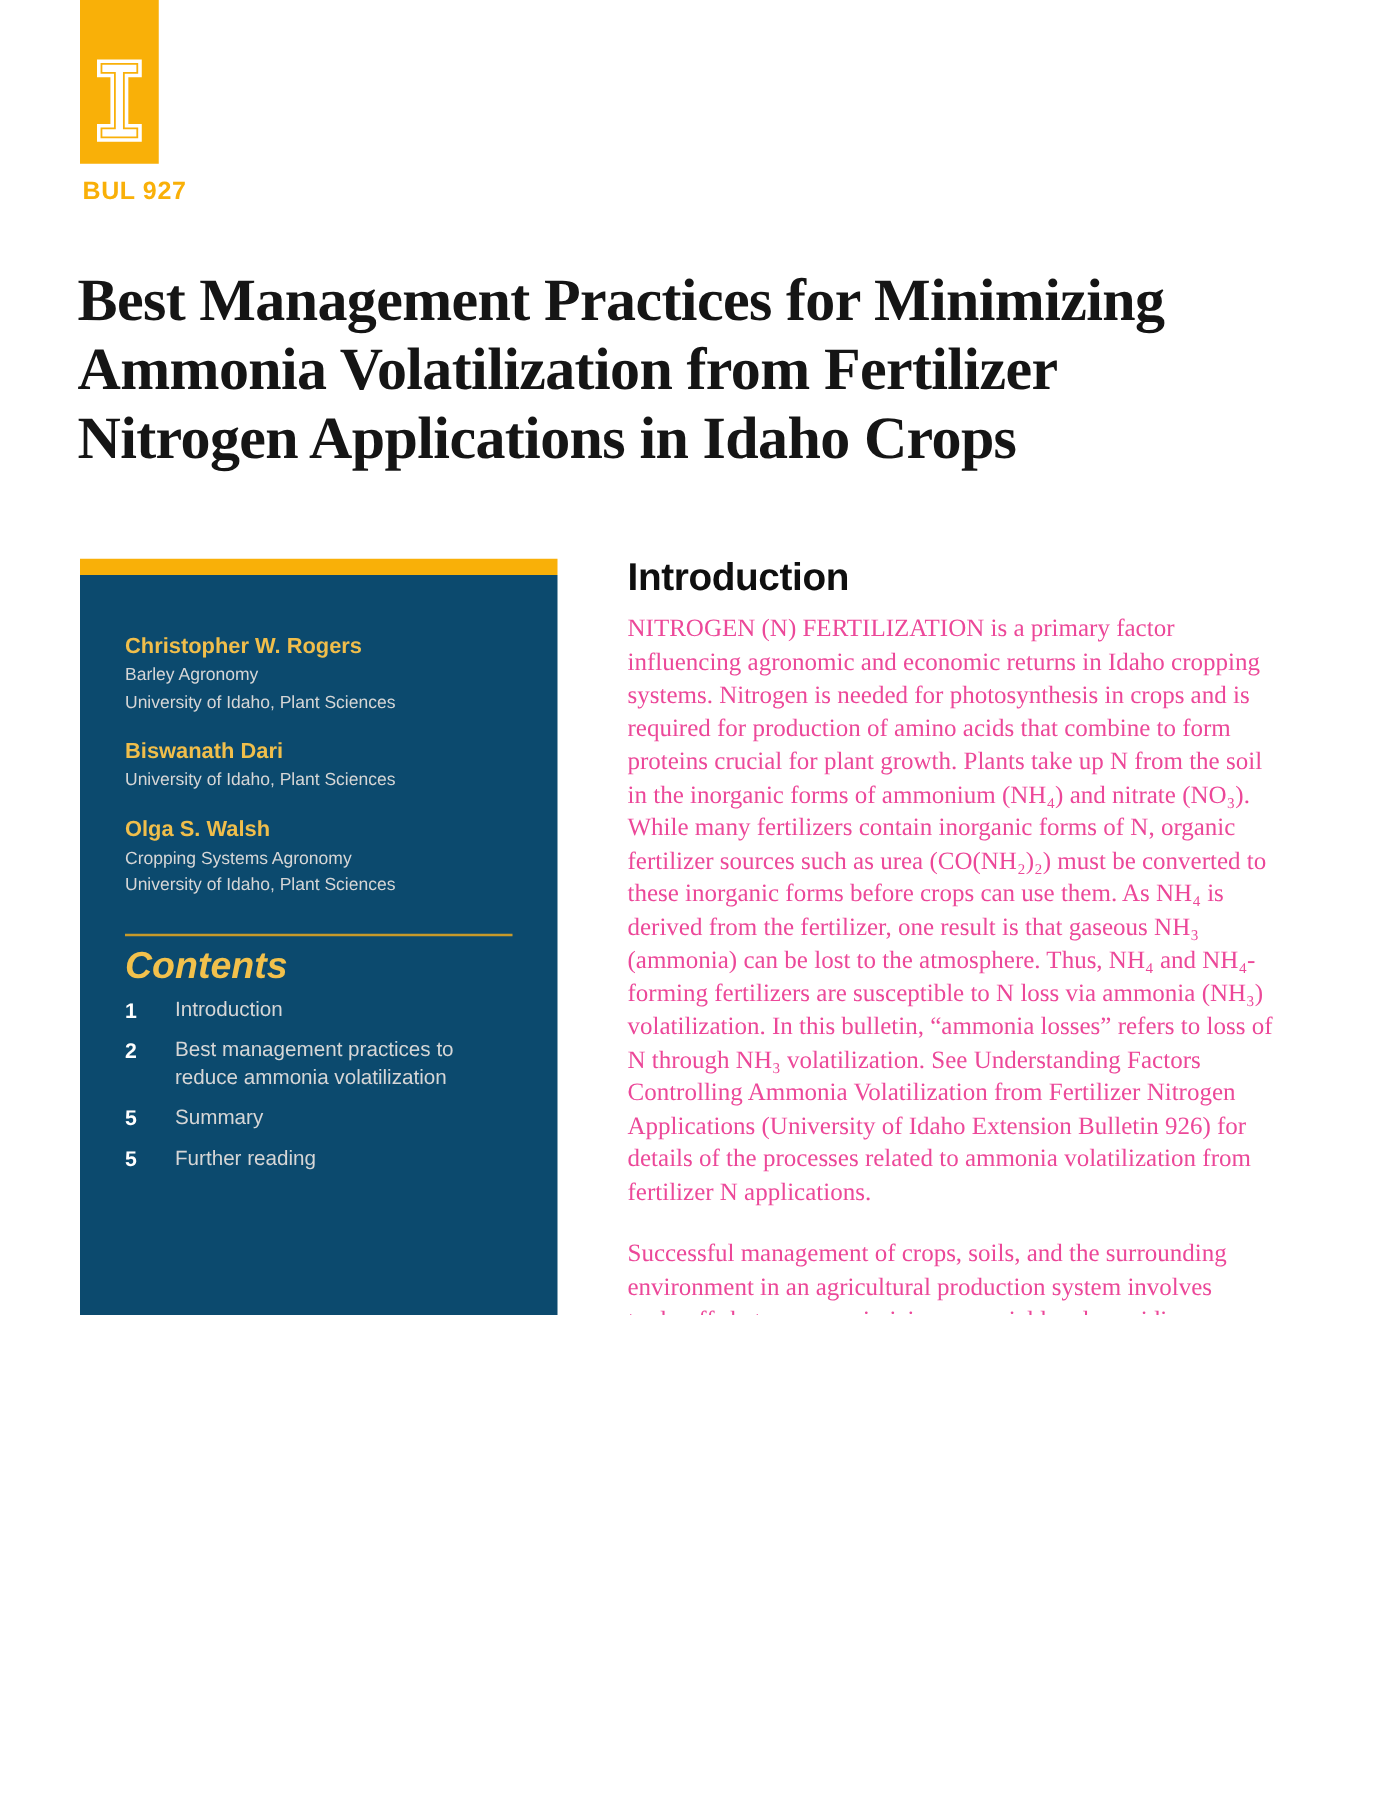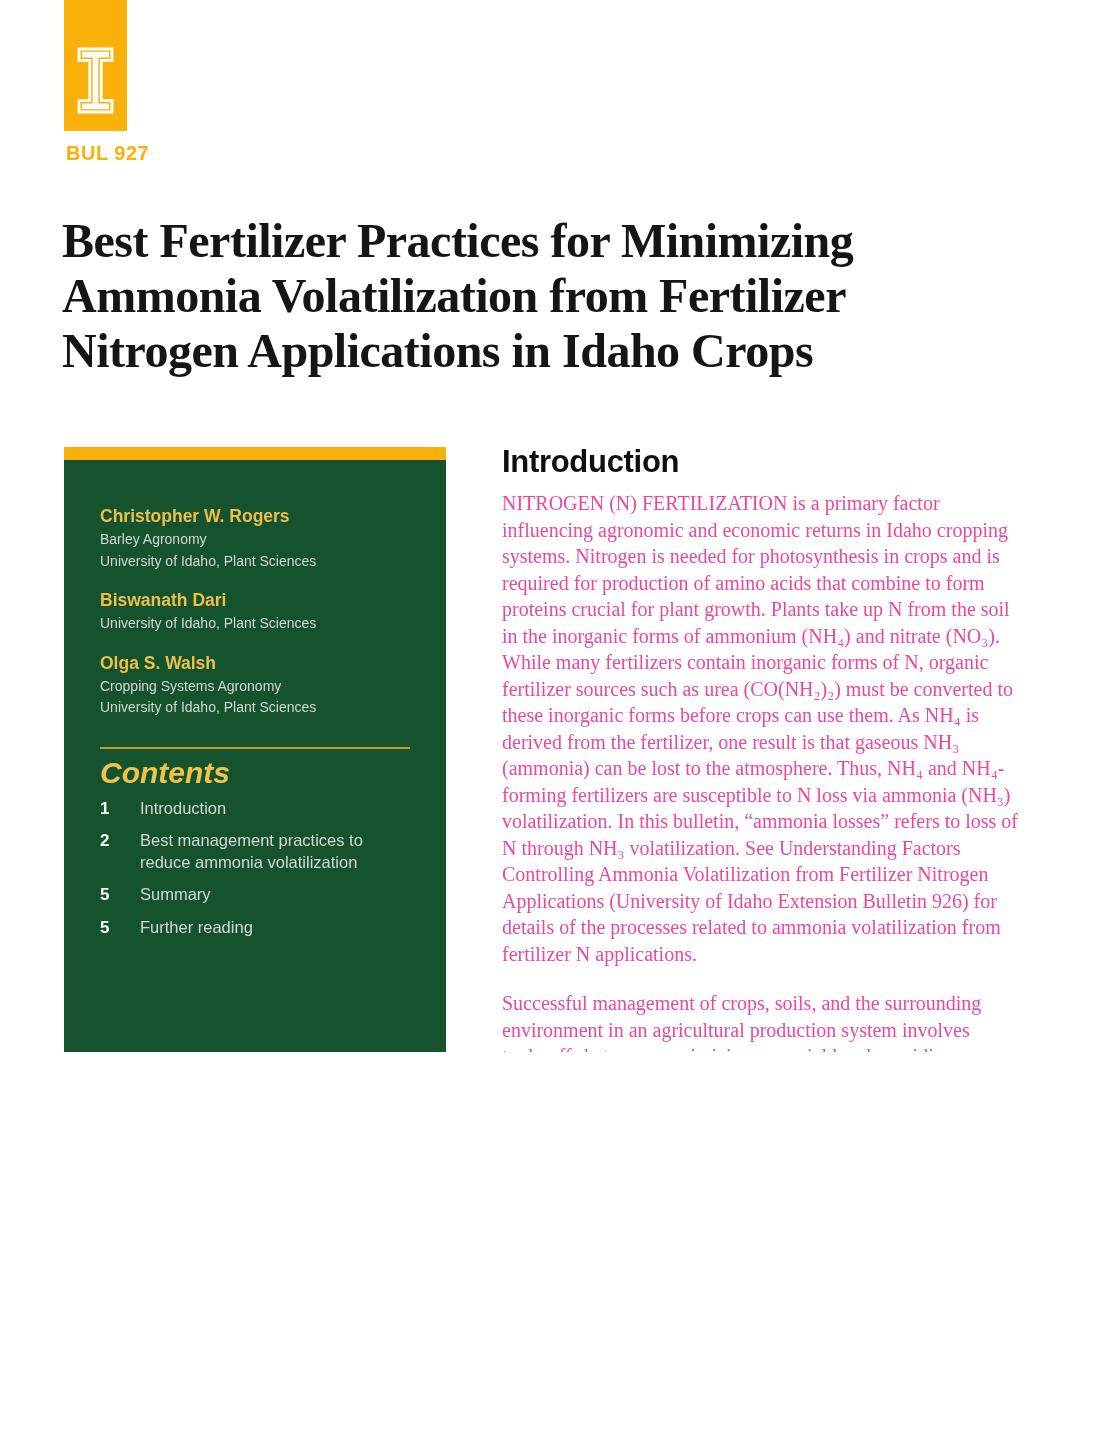--- a/index.html
+++ b/index.html
@@ -53,21 +53,21 @@
     position: absolute;
     left: 64px; top: 447px;
     width: 382px; height: 993px;
     display: flex;
     flex-direction: column;
   }
   .sidebar-accent { height: 13px; background: #F9B008; }
   .sidebar-black {
     position: relative;
     flex: 1;
-    background: #14532d;
+    background: #0c4a6e;
     padding: 45px 36px 0 36px;
     color: #d6d6d6;
   }
   .author { margin-bottom: 17px; }
   .author-name {
     color: #F0BE4B;
     font-weight: bold;
     font-size: 17.5px;
     line-height: 23px;
     margin-bottom: 1px;
@@ -144,21 +144,21 @@
 
   <div class="brand-block">
     <svg viewBox="0 0 60 100">
       <path d="M5,4 H55 V24 H40 V76 H55 V96 H5 V76 H20 V24 H5 Z" fill="#ffffff"></path>
       <path d="M10,9 H50 V19 H35 V81 H50 V91 H10 V81 H25 V19 H10 Z" fill="none" stroke="#F9B008" stroke-width="2"></path>
     </svg>
   </div>
   <div class="bul-number">BUL 927</div>
 
   <h1 class="doc-title">
-    <span>Best Fertilizer Practices for Minimizing</span>
+    <span>Best Management Practices for Minimizing</span>
     <span>Ammonia Volatilization from Fertilizer</span>
     <span>Nitrogen Applications in Idaho Crops</span>
   </h1>
 
   <aside class="sidebar">
     <div class="sidebar-accent"></div>
     <div class="sidebar-black">
 
       <div class="author">
         <div class="author-name">Christopher W. Rogers</div>

